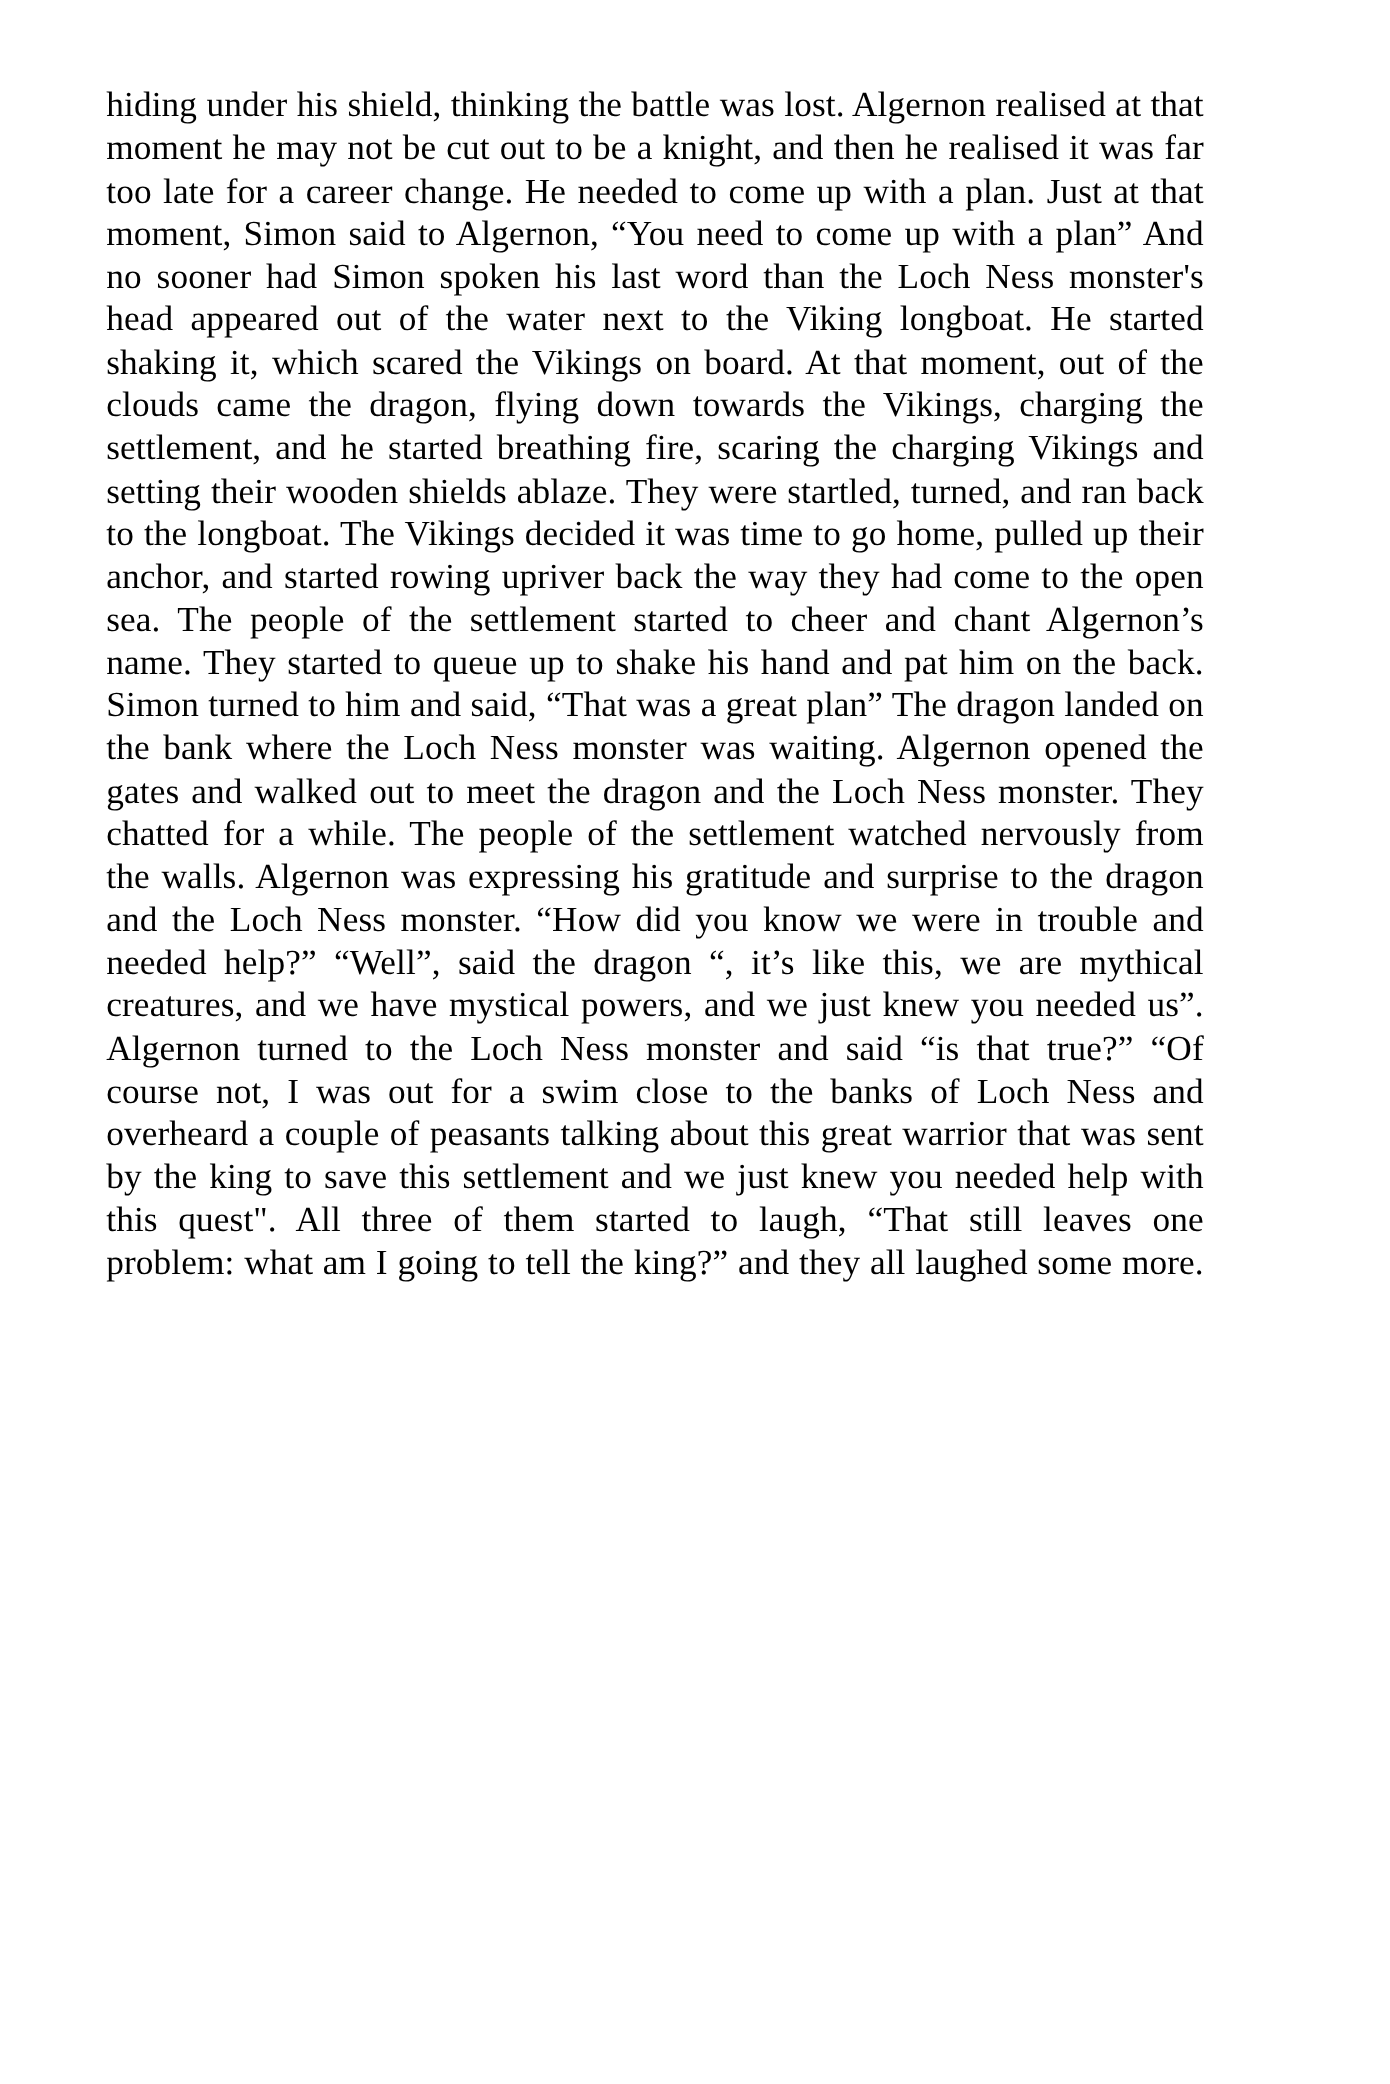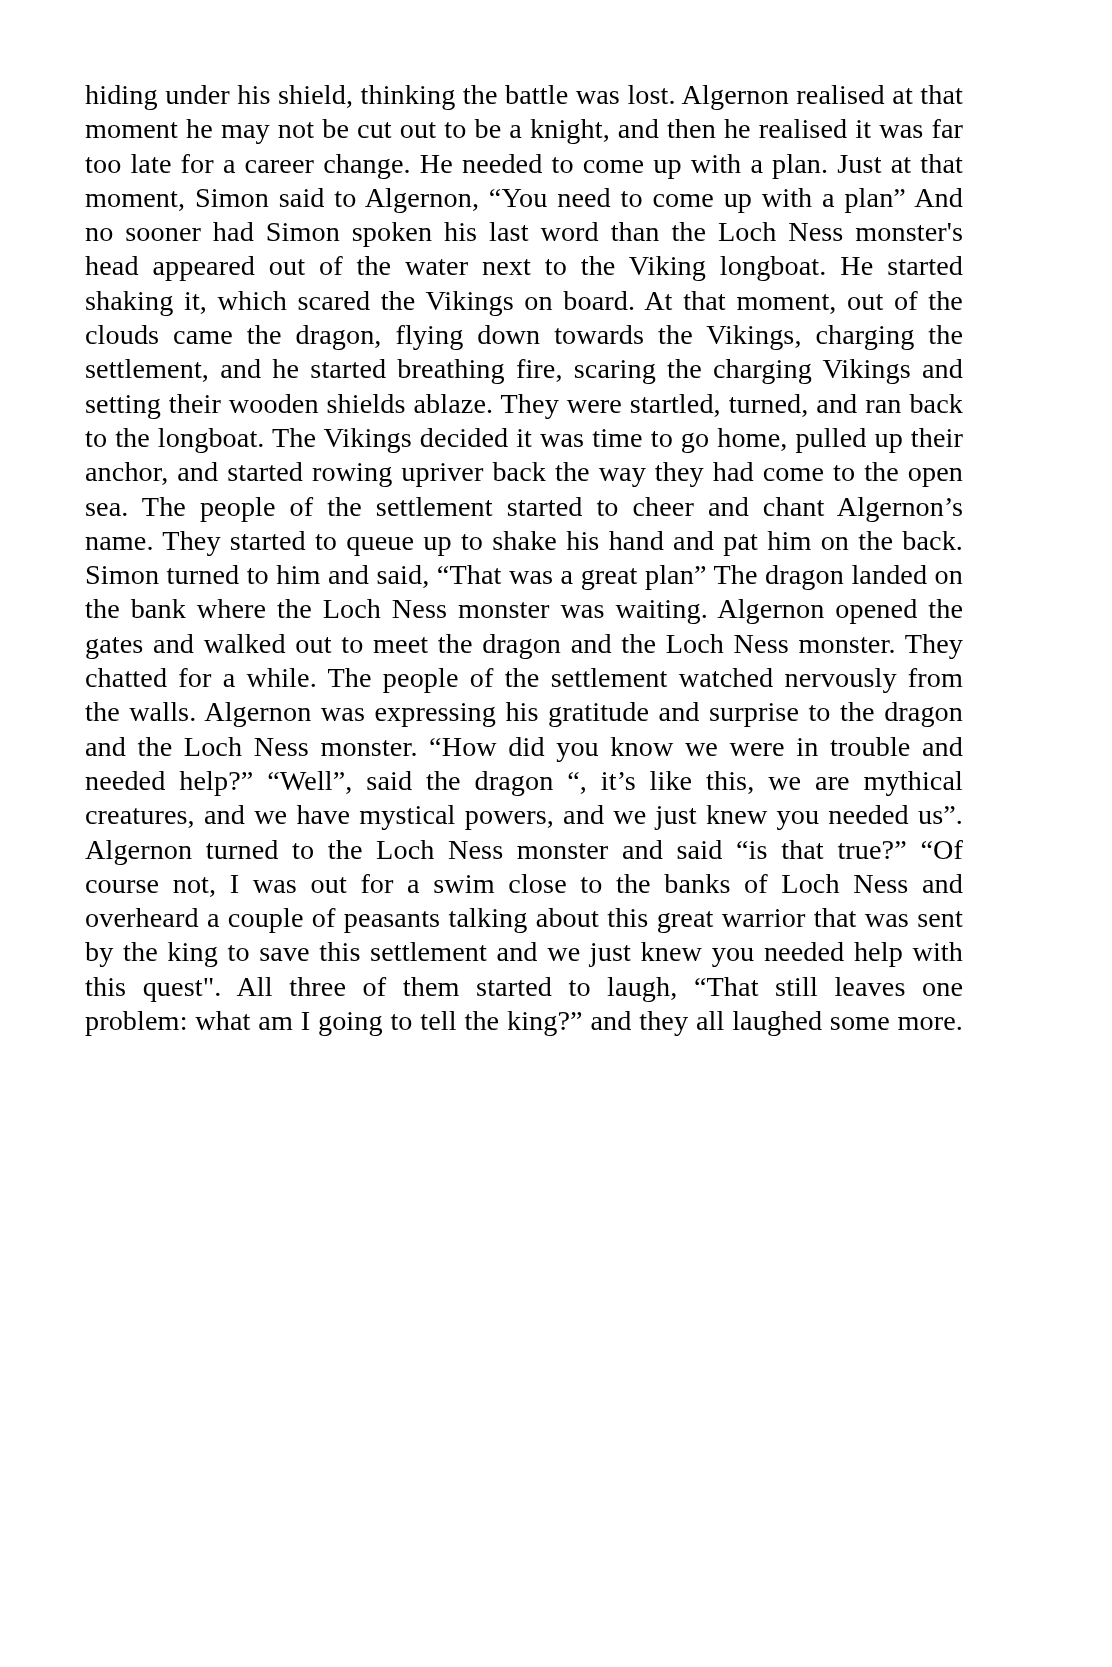--- a/index.html
+++ b/index.html
@@ -15,21 +15,21 @@
     position: relative;
     width: 1112px;
     height: 1667px;
     background: #ffffff;
     overflow: hidden;
     box-sizing: border-box;
   }
   .text-block {
     position: absolute;
     left: 85px;
-    top: 78px;
+    top: 68px;
     width: 878px;
   }
   .body-paragraph {
     margin: 0;
     font-family: "Liberation Serif", "DejaVu Serif", serif;
     font-size: 28.2px;
     line-height: 34.3px;
     color: #000000;
     text-align: justify;
     text-justify: inter-word;

